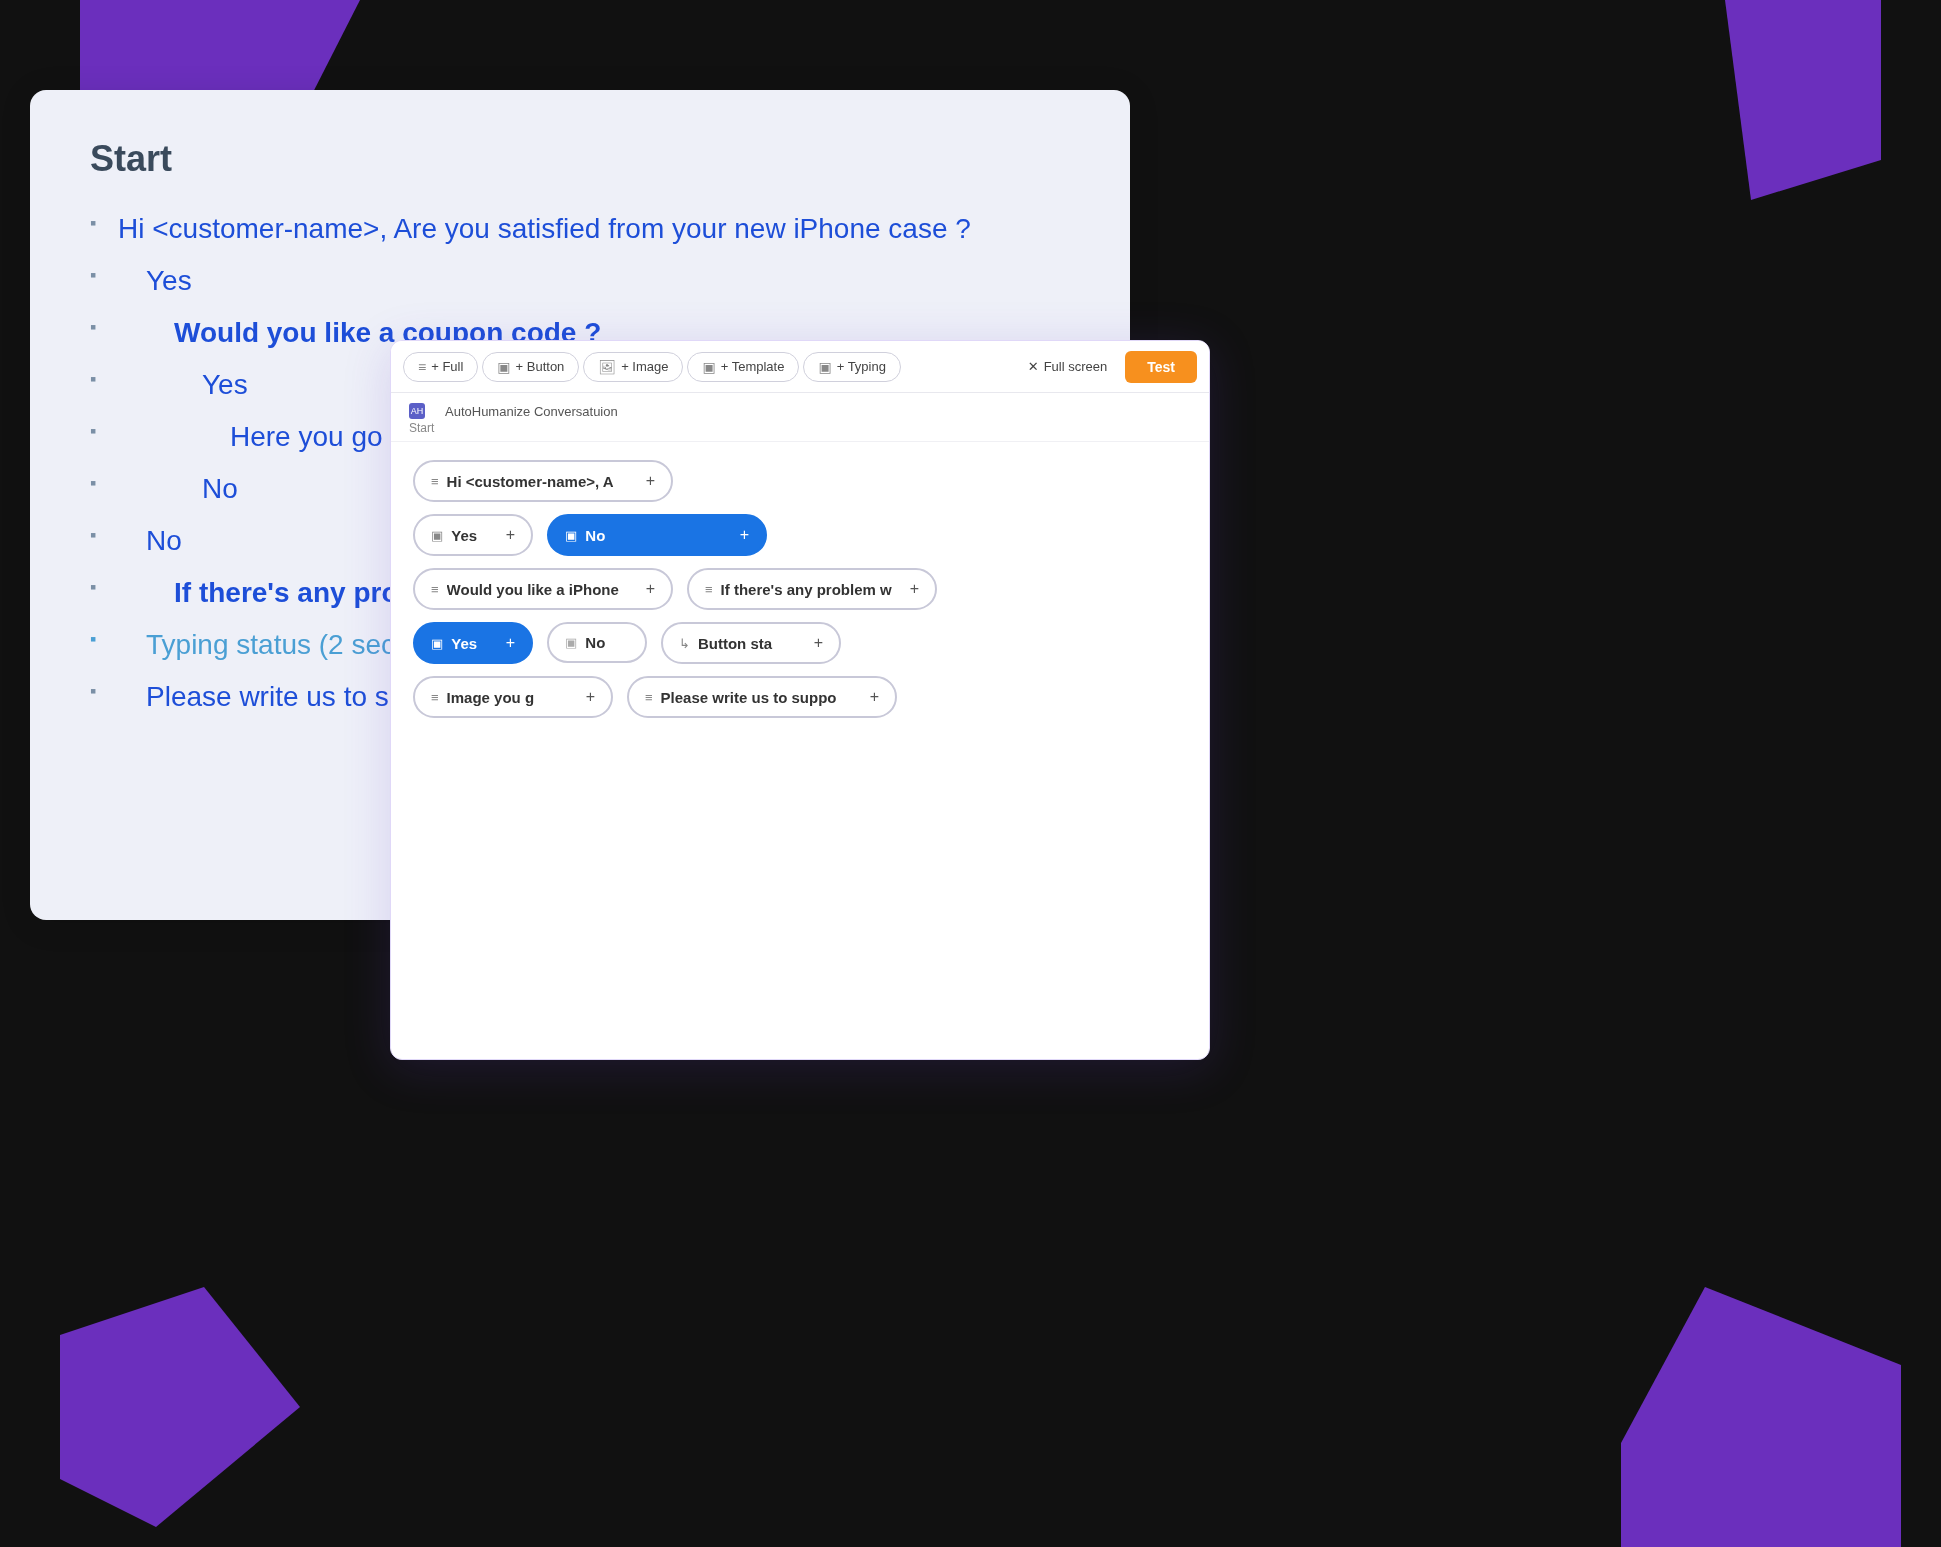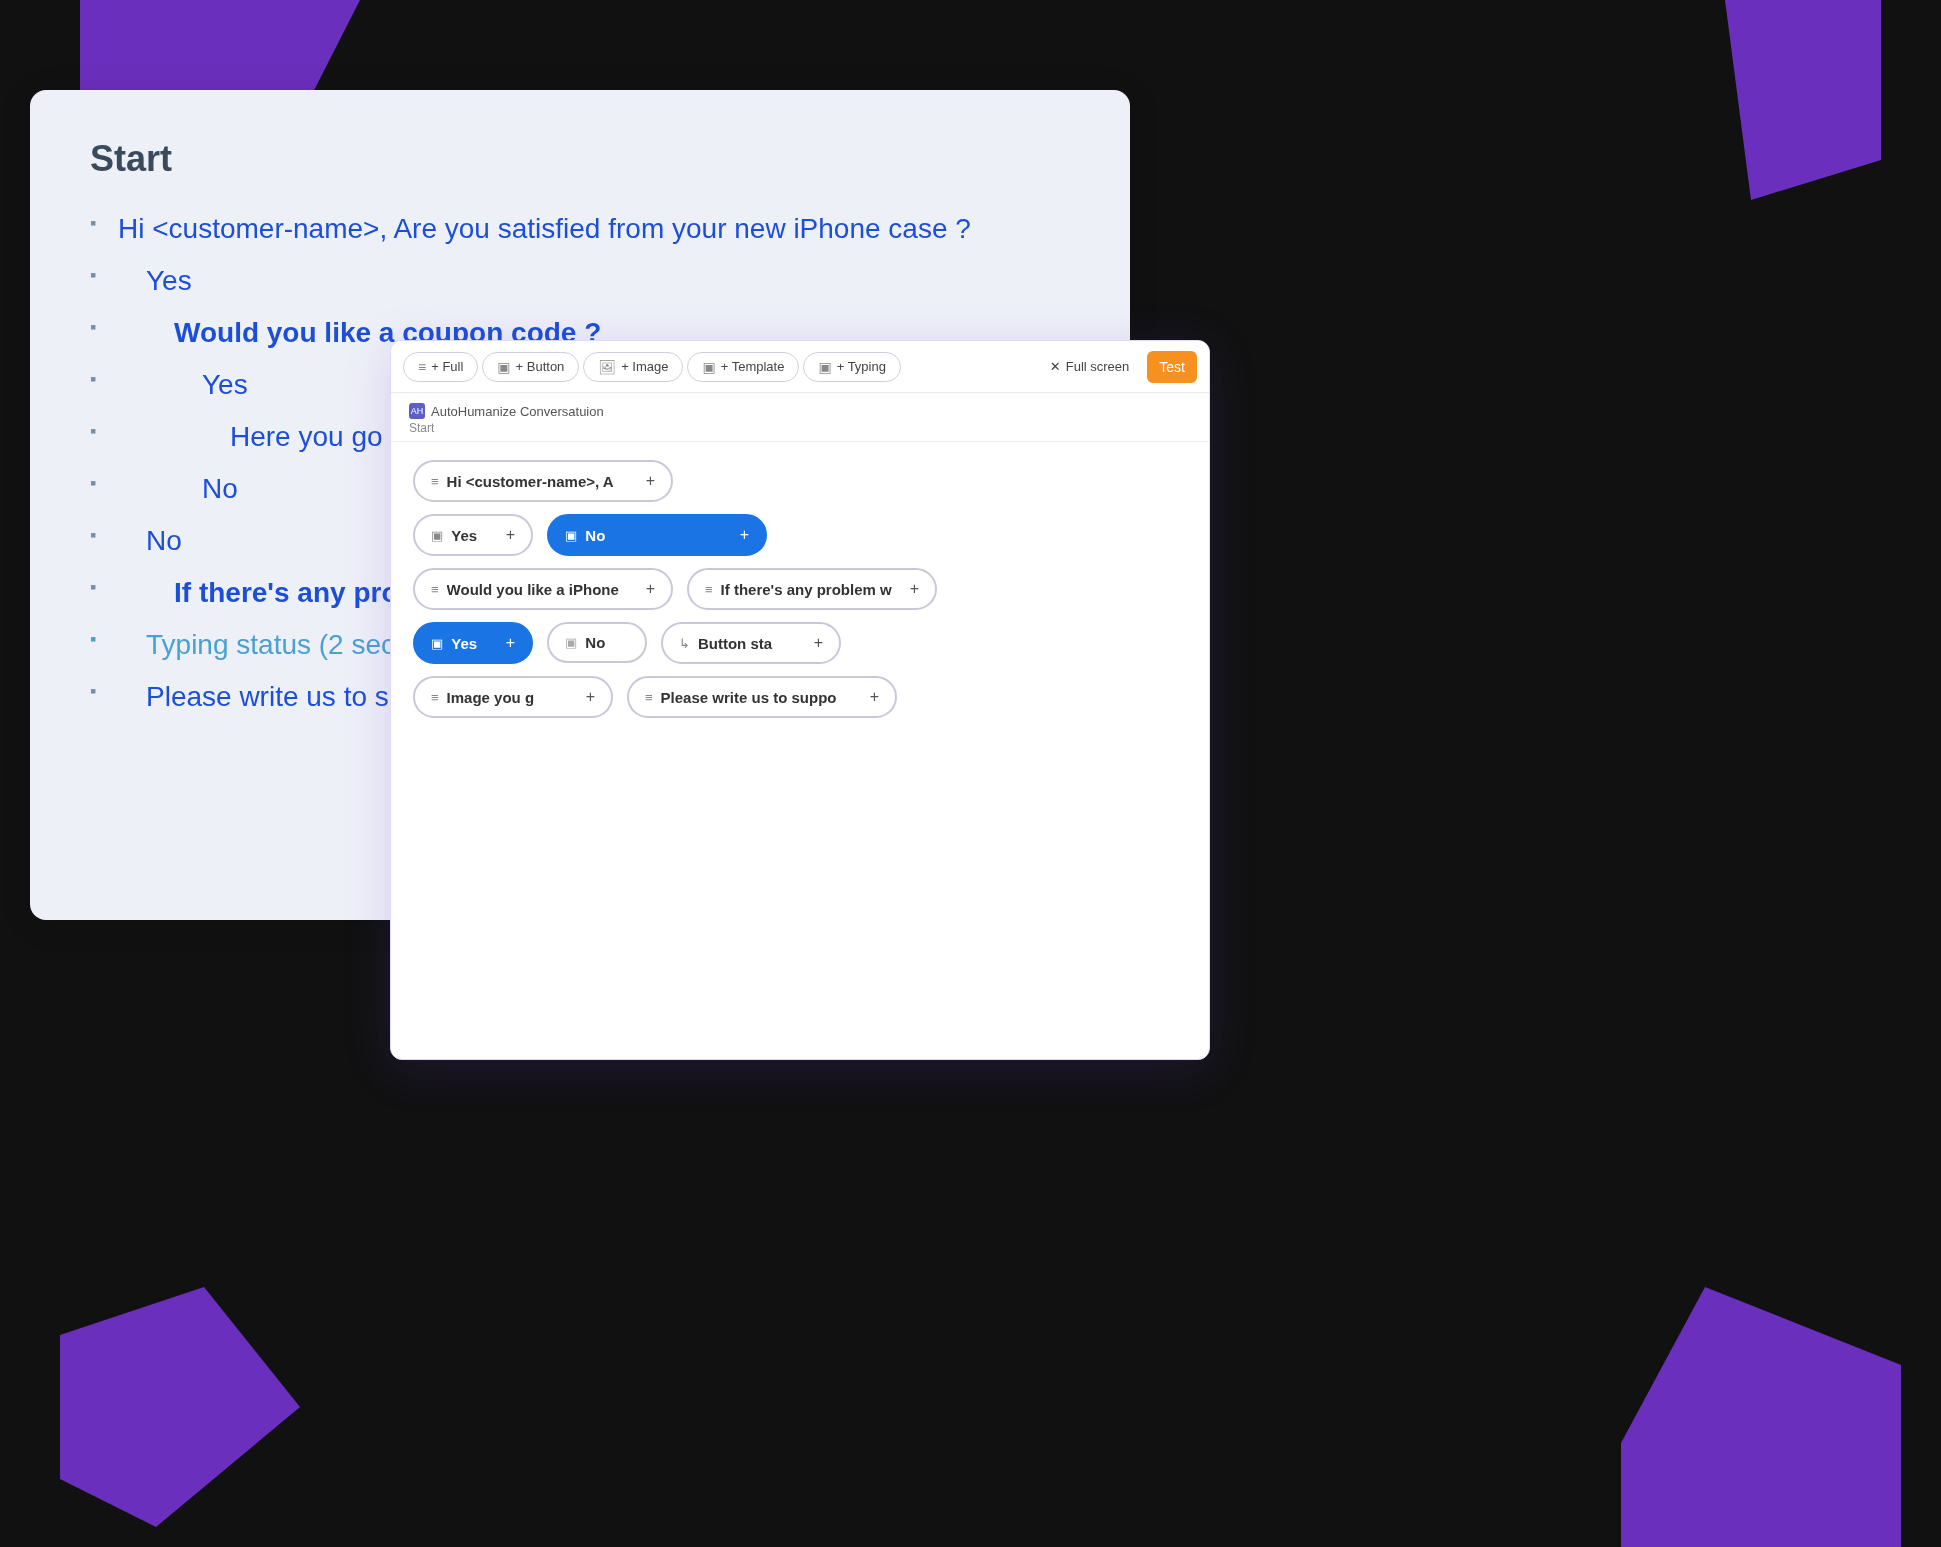--- a/index.html
+++ b/index.html
@@ -134,41 +134,41 @@
       align-items: center;
       gap: 5px;
       padding: 6px 14px;
       border: none;
       background: none;
       font-size: 13px;
       color: #444;
       cursor: pointer;
     }
     .test-btn {
-      padding: 8px 12px;
+      padding: 8px 22px;
       background: #f7901e;
       color: #fff;
       border: none;
       border-radius: 6px;
       font-size: 14px;
-      font-weight: 400;
+      font-weight: 700;
       cursor: pointer;
     }
 
     
     .panel-header {
       padding: 10px 18px 6px;
       border-bottom: 1px solid #f0f0f4;
     }
     .panel-header-title {
       font-size: 13px;
       color: #555;
       display: flex;
       align-items: center;
-      gap: 6px;
+      gap: 20px;
     }
     .panel-header-title .icon-robot {
       width: 16px; height: 16px;
       background: #5b5fc7;
       border-radius: 3px;
       display: inline-flex;
       align-items: center;
       justify-content: center;
       color: #fff;
       font-size: 9px;

